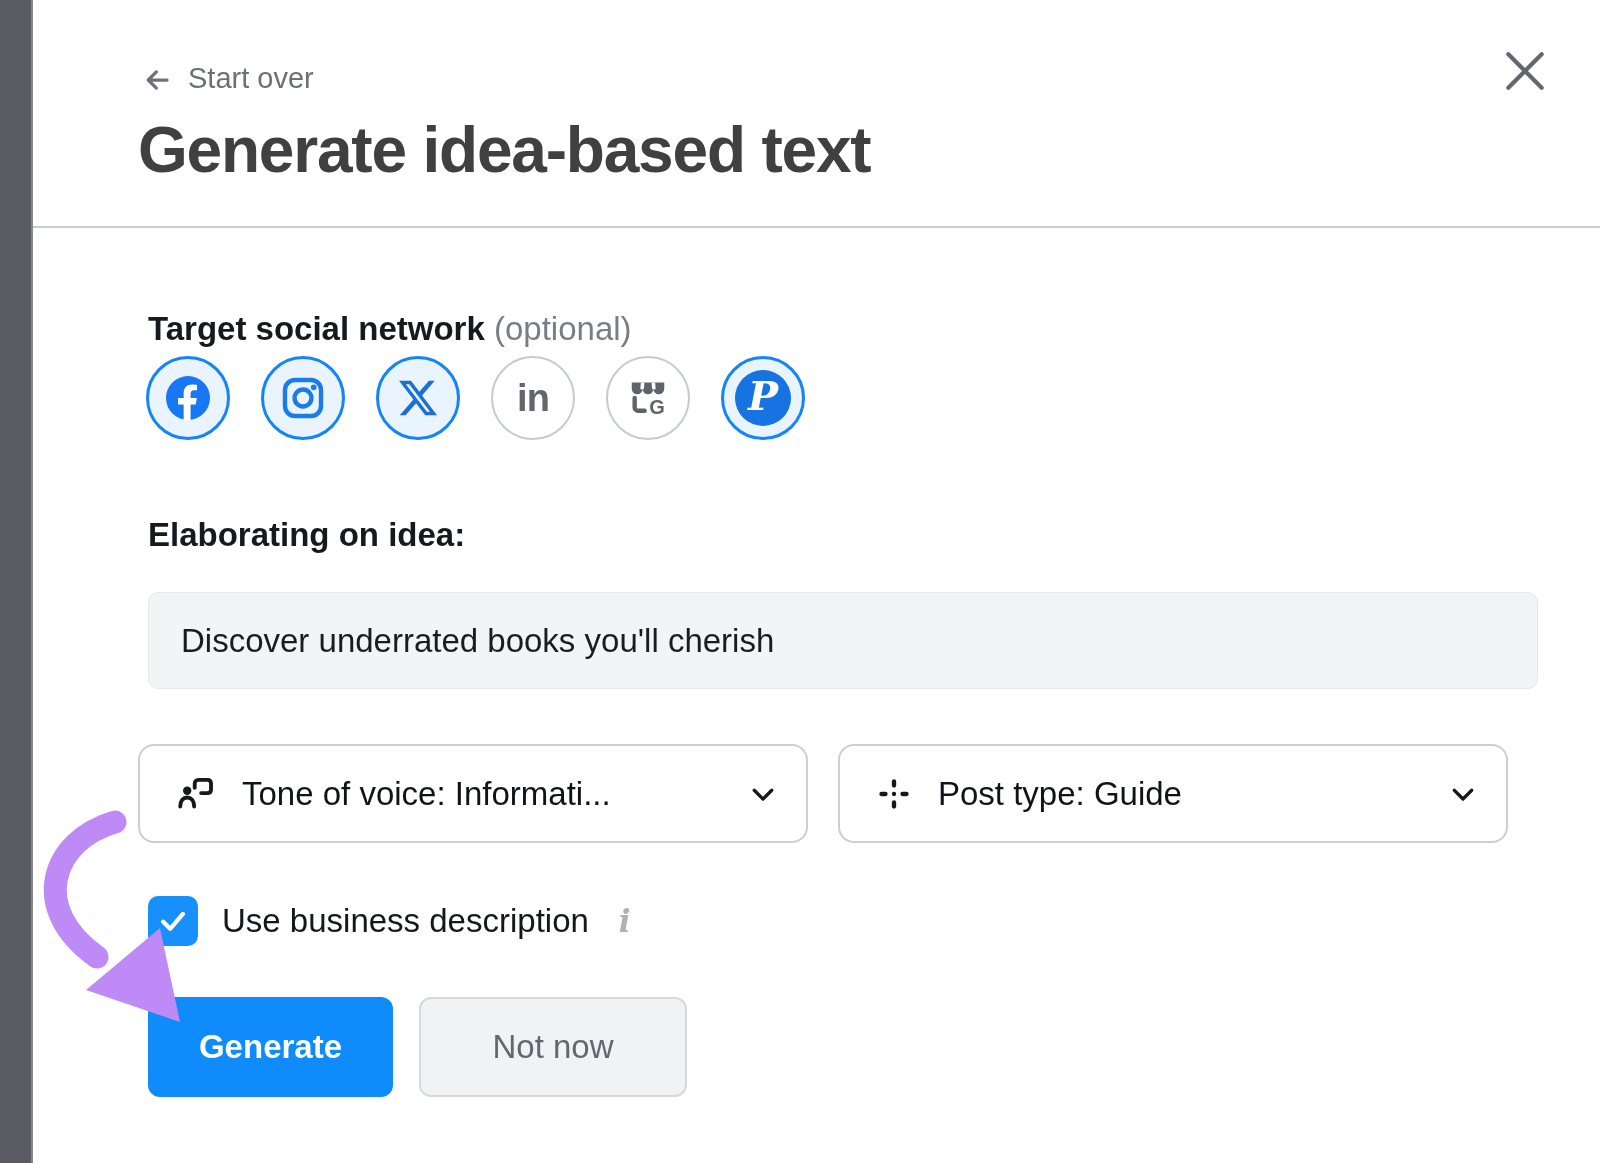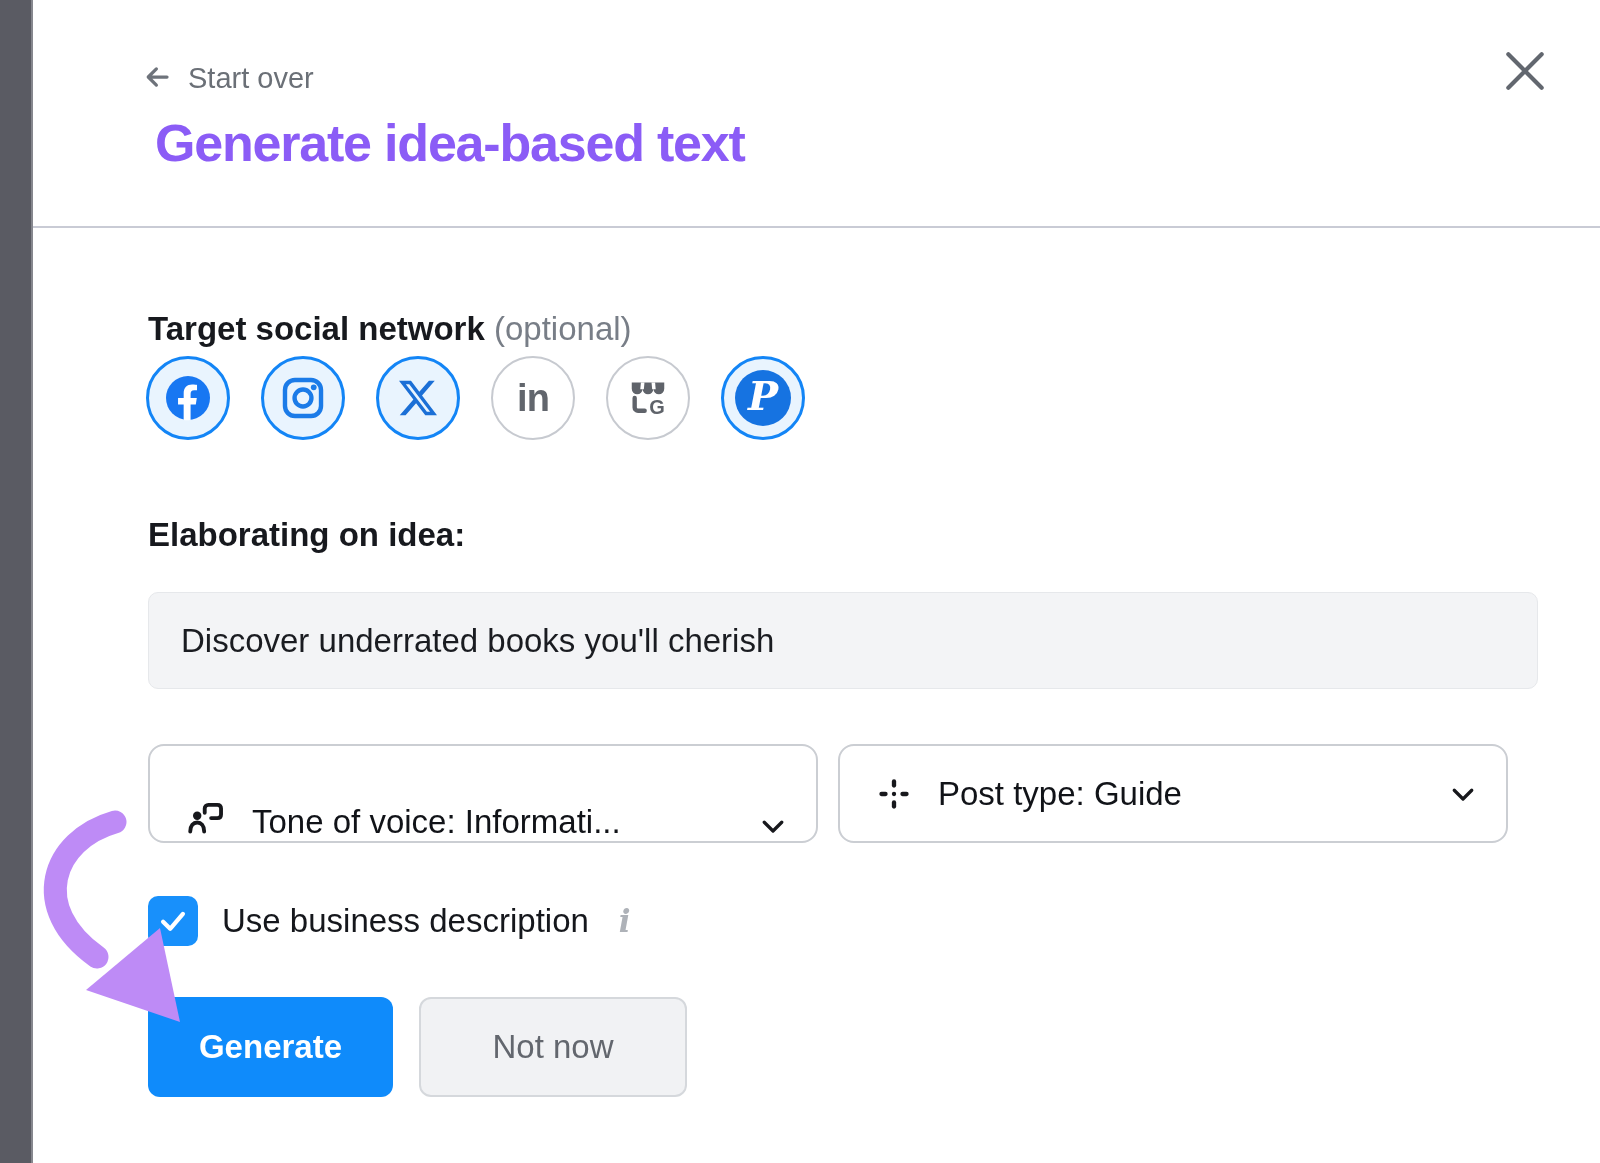--- a/index.html
+++ b/index.html
@@ -3,30 +3,30 @@
 <meta charset="utf-8">
 <style>
   * { margin:0; padding:0; box-sizing:border-box; }
   html,body { width:1600px; height:1163px; overflow:hidden; }
   body { font-family:"Liberation Sans", sans-serif; background:#fff; }
   .stage { position:relative; width:1600px; height:1163px; background:#ffffff; }
   .left-strip { position:absolute; left:0; top:0; width:33px; height:1163px;
                 background:#5a5b63; border-right:2px solid #86878e; }
   .modal { position:absolute; left:33px; top:0; width:1567px; height:1163px; background:#fff; }
 
-  .back-link { position:absolute; left:107px; top:62px; display:flex; align-items:flex-start; gap:14px;
+  .back-link { position:absolute; left:107px; top:62px; display:flex; align-items:flex-end; gap:14px;
                background:none; border:none; cursor:pointer; color:#6b7077; font-size:29px;
                font-family:"Liberation Sans", sans-serif; }
   .back-link svg { display:block; }
 
   .close-btn { position:absolute; right:45px; top:42px; width:60px; height:60px; background:none;
                border:none; cursor:pointer; }
 
-  .title { position:absolute; left:122px; top:113px; font-size:52px; font-weight:700;
-           letter-spacing:-1.2px; color:#8b5cf6; }
+  .title { position:absolute; left:105px; top:113px; font-size:64px; font-weight:700;
+           letter-spacing:-1.2px; color:#404040; }
 
   .divider { position:absolute; left:0; top:226px; width:1567px; height:2px; background:#c9cbd5; }
 
   .section-label { position:absolute; left:115px; top:310px; font-size:33px; }
   .section-label .strong { font-weight:700; color:#17191e; }
   .section-label .muted { font-weight:400; color:#787e87; }
 
   .networks { position:absolute; left:113px; top:356px; display:flex; gap:31px; }
   .net { width:84px; height:84px; border-radius:50%; background:#fff; border:2px solid #c7cad0;
          display:flex; align-items:center; justify-content:center; cursor:pointer; padding:0; }
@@ -41,21 +41,21 @@
   .idea-label { position:absolute; left:115px; top:516px; font-size:33px; font-weight:700; color:#17191e; }
 
   .idea-input { position:absolute; left:115px; top:592px; width:1390px; height:97px;
                 background:#f3f4f6; border:1px solid #e6e8eb; border-radius:10px;
                 font-size:33px; color:#1a1c21; padding:12px 32px;
                 font-family:"Liberation Sans", sans-serif; }
 
   .dropdown { position:absolute; top:744px; height:99px; width:670px; background:#fff;
               border:2px solid #cbced3; border-radius:16px; display:flex; align-items:center;
               padding:0 28px 0 34px; cursor:pointer; }
-  .dropdown.tone { left:115px;align-items:flex-end; }
+  .dropdown.tone { left:105px; }
   .dropdown.post { left:805px; }
   .dropdown .dd-label { font-size:33px; color:#111318; margin-left:24px; flex:1;
                         white-space:nowrap; overflow:hidden; }
   .dropdown svg.lead { flex:0 0 auto; }
   .dropdown svg.chev { flex:0 0 auto; }
 
   .checkbox-row { position:absolute; left:115px; top:896px; display:flex; align-items:center; gap:24px;justify-content:flex-end; }
   .checkbox { width:50px; height:50px; border-radius:10px; background:#1890fb; display:flex;
               align-items:center; justify-content:center; cursor:pointer; }
   .checkbox-label { font-size:33px; color:#15171c; }

